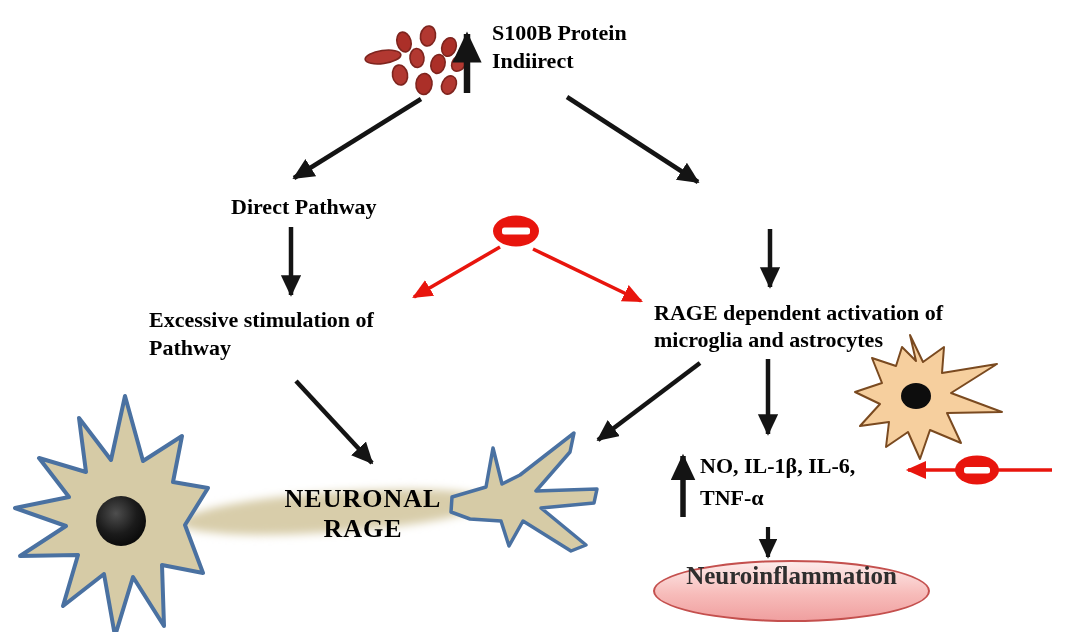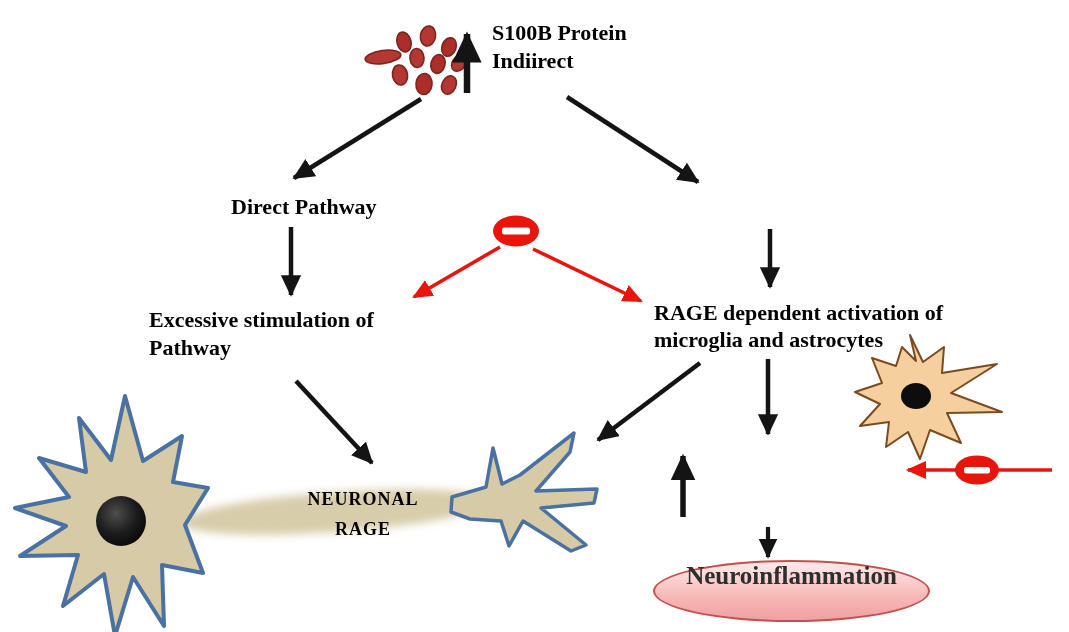--- a/index.html
+++ b/index.html
@@ -23,21 +23,21 @@
   .label .ln{display:block;}
   #s100b-label{left:492px;top:19px;line-height:28px;}
   #direct-label{left:224px;top:193px;margin-left:7px;}
   #indirect-label{left:675px;top:192px;}
   #excessive-label{left:149px;top:306px;line-height:27.5px;}
   #rage-label{left:654px;top:293px;margin-top:6px;}
   #cytokines-label{left:700px;top:450px;line-height:32px;}
   #death-label{
     left:238px;top:484px;width:250px;
     text-align:center;line-height:30px;
-    letter-spacing:1px;font-size:18px;
+    letter-spacing:1px;font-size:26px;
   }
   #neuroinflammation{
     position:absolute;left:653px;top:560px;
     width:277px;height:62px;
     border-radius:50%;
     background:linear-gradient(180deg,#fdebea 0%,#f7bcba 55%,#f0a0a0 100%);
     border:2px solid #c4504e;
     box-sizing:border-box;
     display:flex;align-items:flex-start;justify-content:center;
     font-size:25px;font-weight:600;color:#2e2e2e;
@@ -142,20 +142,24 @@
   <div class="label" id="excessive-label">
     <span class="ln">Excessive stimulation of</span>
     <span class="ln">Pathway</span>
   </div>
 
   <div class="label" id="rage-label">
     <span class="ln">RAGE dependent activation of</span>
     <span class="ln">microglia and astrocytes</span>
   </div>
 
+  <div class="label" id="cytokines-label">
+    <span class="ln">NO, IL-1β, IL-6,</span>
+    <span class="ln">TNF-α</span>
+  </div>
 
   <div class="label" id="death-label">
     <span class="ln">NEURONAL</span>
     <span class="ln">RAGE</span>
   </div>
 
   <div id="neuroinflammation">
     <span>Neuroinflammation</span>
   </div>
 

